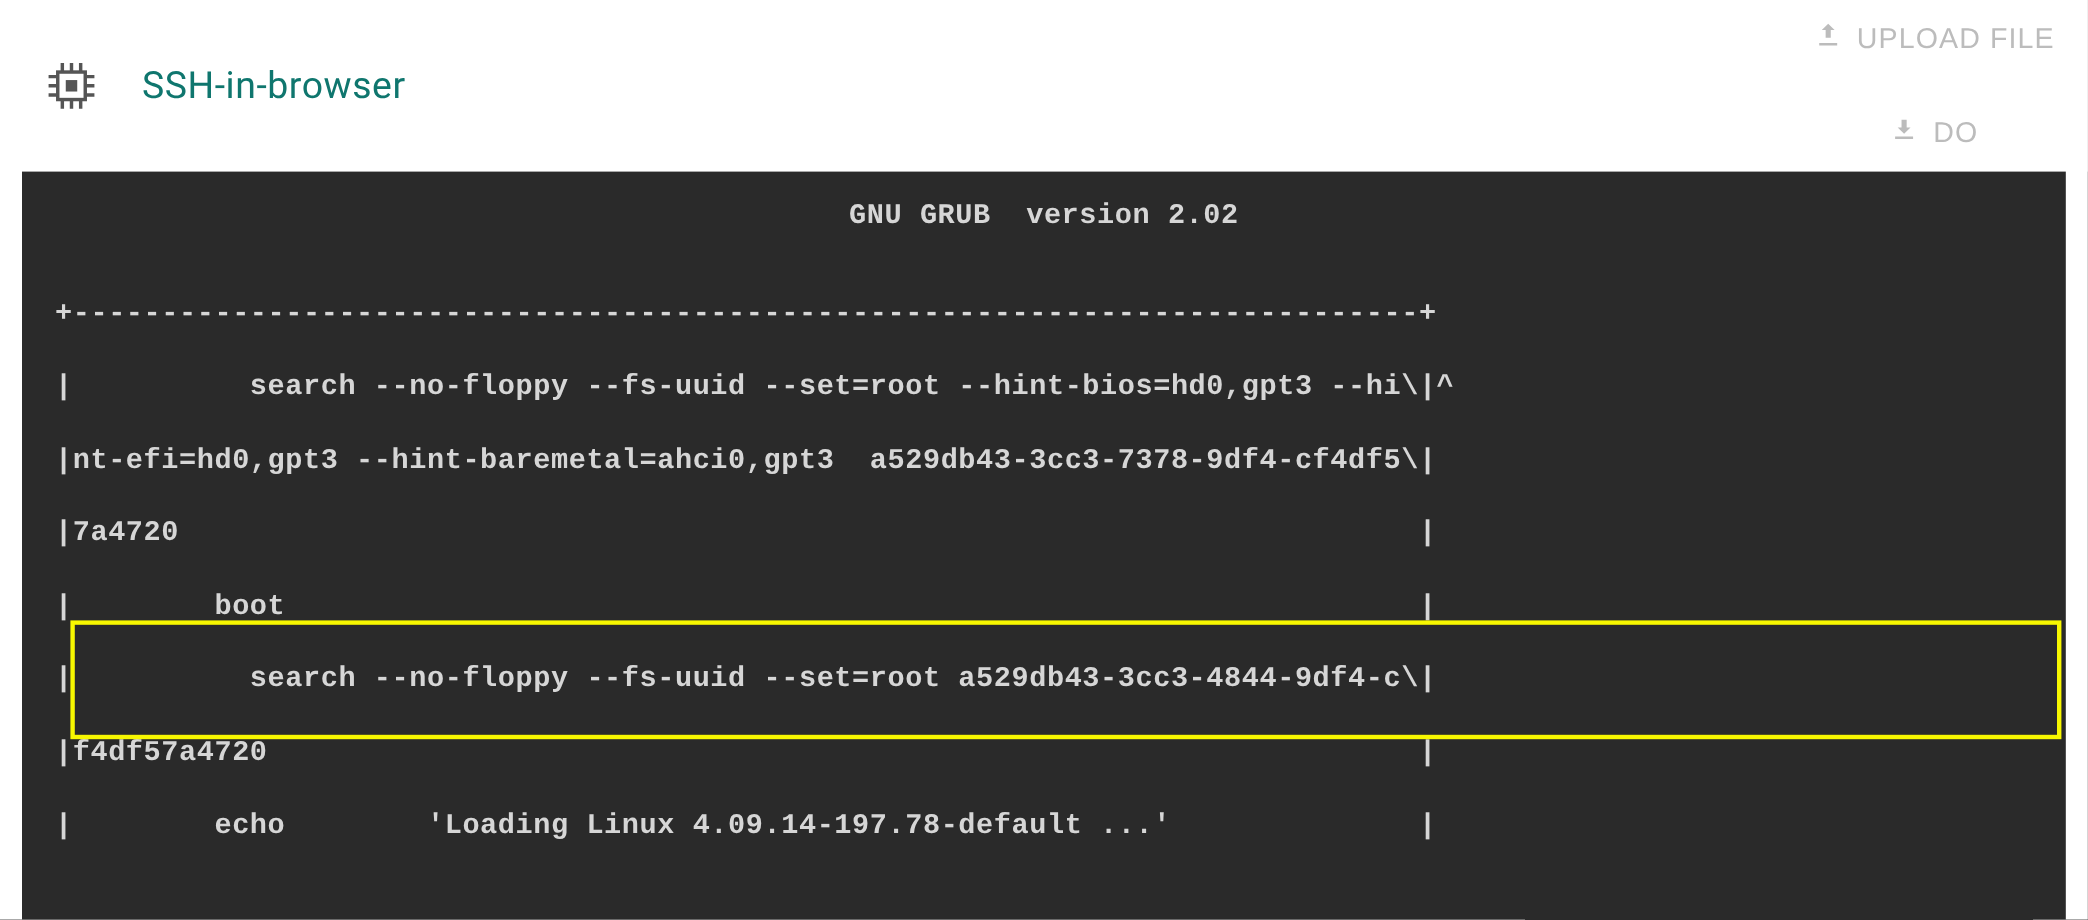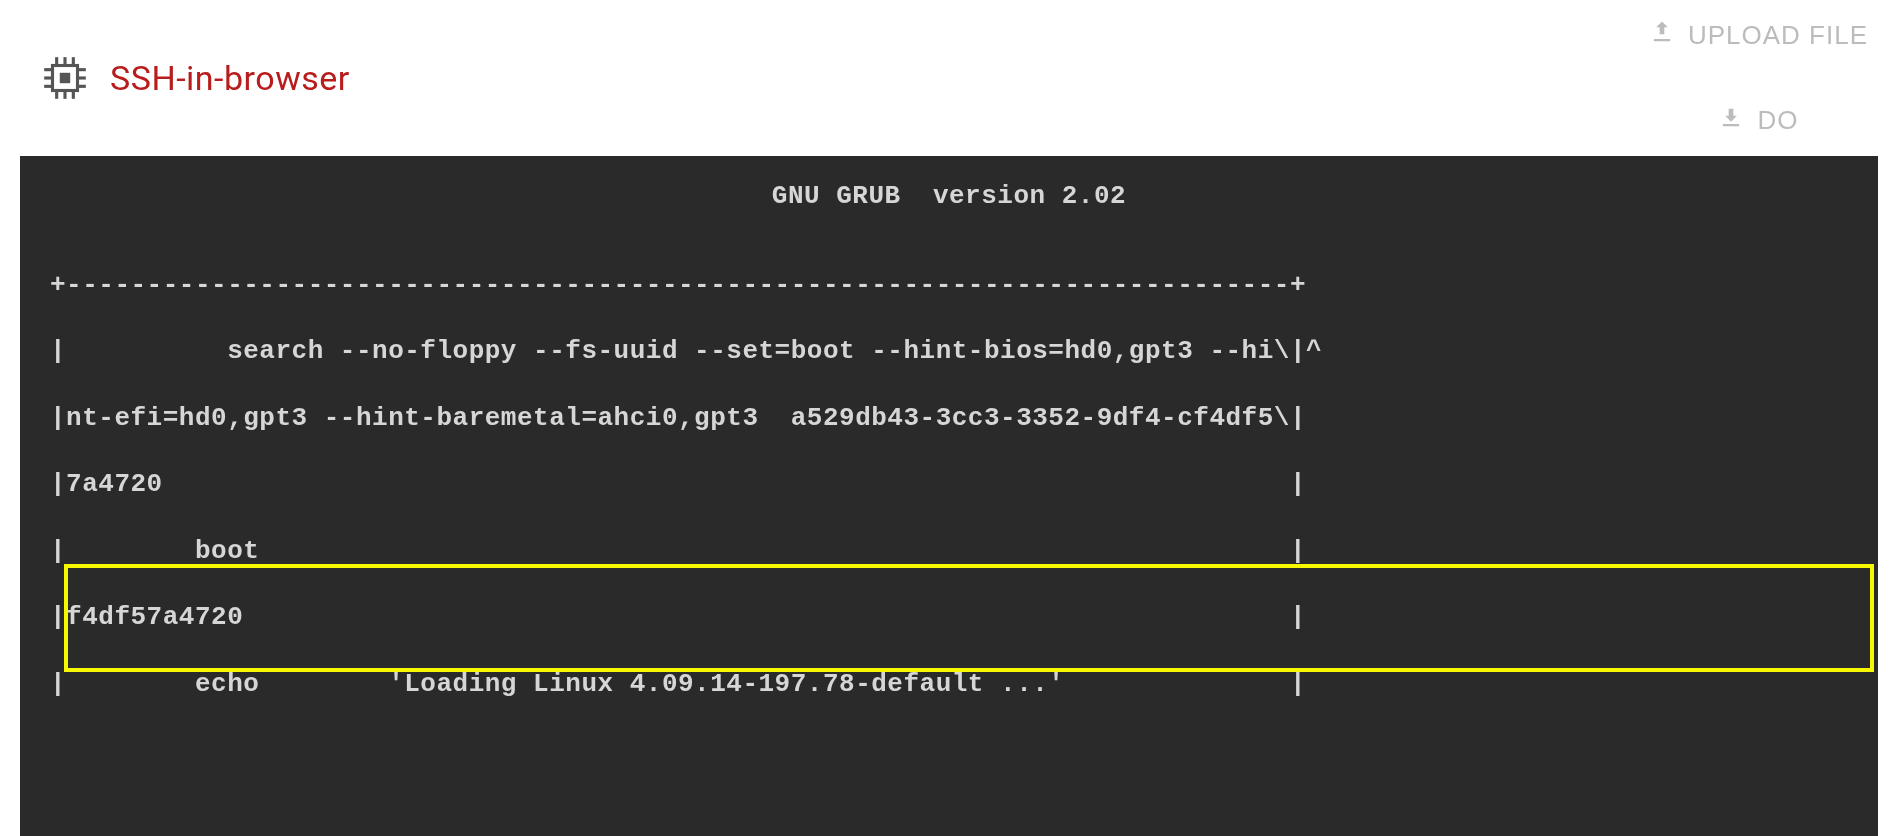--- a/index.html
+++ b/index.html
@@ -26,22 +26,23 @@
     width: 50px;
     height: 50px;
     display: flex;
     align-items: center;
     justify-content: center;
   }
   .chip-icon svg { width: 50px; height: 50px; }
   .title {
     font-size: 34px;
     font-weight: 400;
-    color: #b91c1c;
+    color: #0f766e;
     letter-spacing: 0.5px;
+    margin-left: 19px;
   }
   .header-right {
     display: flex;
     align-items: center;
     gap: 50px;
     flex-direction: column;
   }
   .header-btn {
     display: flex;
     align-items: center;
@@ -121,24 +122,25 @@
       </span>
       <span>DO</span>
     </button>
   </div>
 </div>
 
 <div class="terminal">
   <div class="grub-title">GNU GRUB  version 2.02</div>
   <div class="grub-box">
 <div>+----------------------------------------------------------------------------+</div>
-<div>|          search --no-floppy --fs-uuid --set=boot --hint-bios=hd0,gpt3 --hi\|^</div>
-<div>|nt-efi=hd0,gpt3 --hint-baremetal=ahci0,gpt3  a529db43-3cc3-3352-9df4-cf4df5\|</div>
+<div>|          search --no-floppy --fs-uuid --set=root --hint-bios=hd0,gpt3 --hi\|^</div>
+<div>|nt-efi=hd0,gpt3 --hint-baremetal=ahci0,gpt3  a529db43-3cc3-7378-9df4-cf4df5\|</div>
 <div>|7a4720                                                                      |</div>
 <div>|        boot                                                                |</div>
+<div>|          search --no-floppy --fs-uuid --set=root a529db43-3cc3-4844-9df4-c\|</div>
 <div>|f4df57a4720                                                                 |</div>
 <div>|        echo        'Loading Linux 4.09.14-197.78-default ...'              |</div>
 
 
 
 
   </div>
 
   <div class="highlight-box" style="top:408px;left:44px;width:1810px;height:108px;"></div>
 </div>

